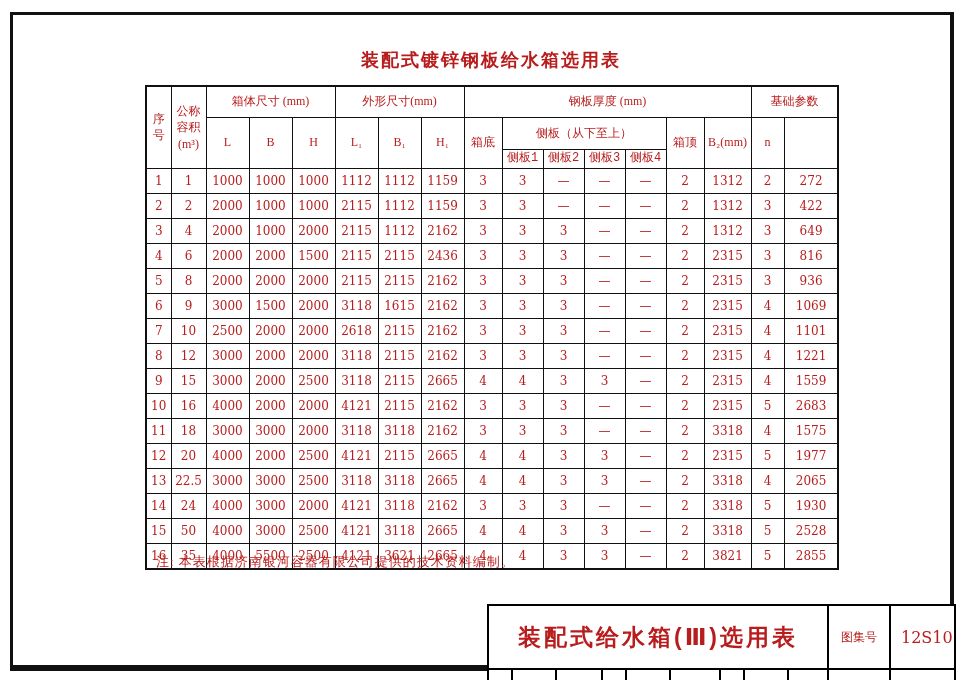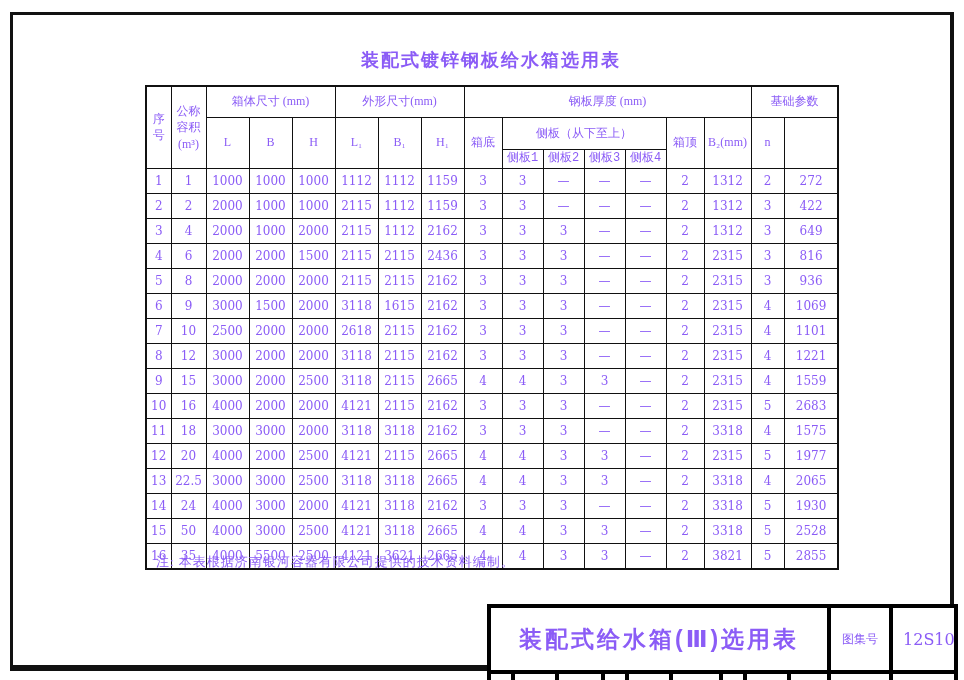--- a/index.html
+++ b/index.html
@@ -5,21 +5,21 @@
   html, body {
     margin: 0; padding: 0;
     background: #e8e8e8;
   }
   .page {
     position: relative;
     width: 964px; height: 680px;
     background: #ffffff;
     overflow: hidden;
     font-family: "Liberation Serif", "DejaVu Serif", serif;
-    color: #8b5cf6;
+    color: #b91c1c;
   }
   .frame {
     position: absolute;
     left: 10px; top: 12px;
     width: 944px; height: 659px;
     box-sizing: border-box;
     border-top: 3px solid #111;
     border-left: 3px solid #111;
     border-right: 4px solid #111;
     border-bottom: 6px solid #111;
@@ -75,21 +75,21 @@
   table.tblock {
     position: absolute;
     left: 487px; top: 604px;
     width: 467px;
     border-collapse: collapse;
     table-layout: fixed;
     border: 2px solid #111;
     background: #fff;
   }
   table.tblock td {
-    border: 4px solid #000000;
+    border: 2px solid #000000;
     text-align: center;
     vertical-align: middle;
     padding: 10px;
     overflow: hidden;
     white-space: nowrap;
   }
   td.tb-title {
     font-family: "Liberation Sans", "DejaVu Sans", sans-serif;
     font-weight: bold;
     font-size: 23px;

